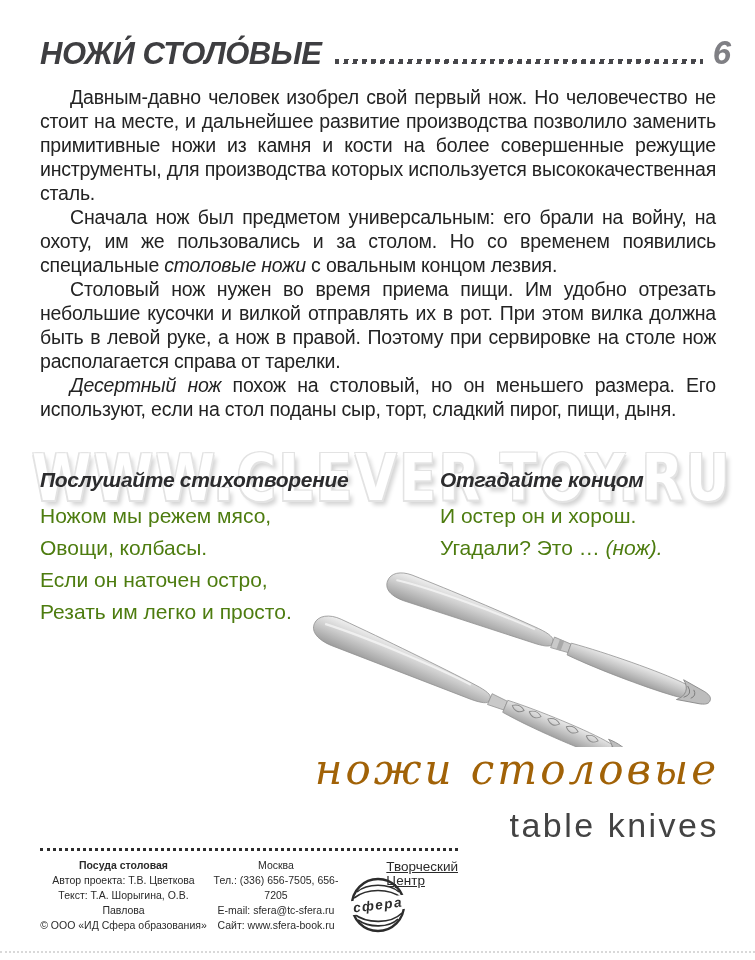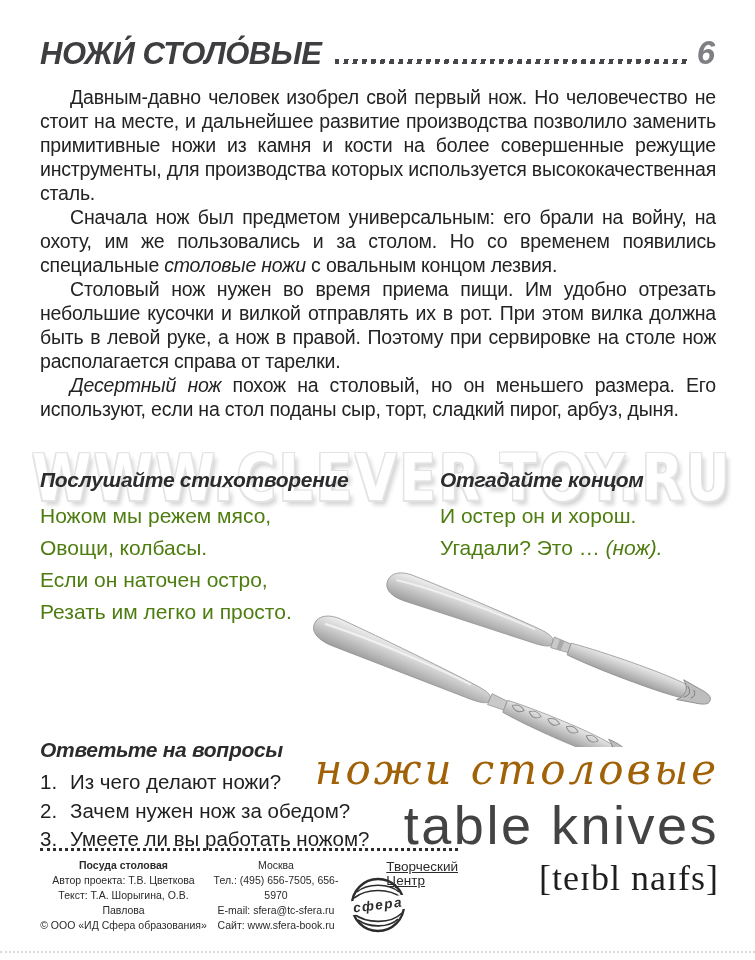--- a/index.html
+++ b/index.html
@@ -1,21 +1,21 @@
 <!DOCTYPE html>
 <html><head>
 <meta charset="utf-8">
 <style>
   * { margin:0; padding:0; box-sizing:border-box; }
   html,body { background:#ffffff; }
   body { width:755px; height:960px; font-family:"Liberation Sans", sans-serif; color:#242424; overflow:hidden; }
   .page { position:relative; width:755px; height:960px; background:#fff; }
 
   
-  .title-row { position:absolute; top:34px; left:40px; right:40px; display:flex; align-items:baseline; z-index:2; }
+  .title-row { position:absolute; top:34px; left:40px; right:24px; display:flex; align-items:baseline; z-index:2; }
   .page-title { font-size:31px; font-weight:bold; font-style:italic; color:#3e3e41; letter-spacing:-0.5px; white-space:nowrap; }
   .leader { flex:1; height:5px; margin:0 10px 3px 14px; background:repeating-linear-gradient(100deg,#47474b 0 4.5px,transparent 4.5px 9px); }
   .page-num { font-size:33px; font-style:italic; color:#7f7f84; font-weight:bold; }
 
   
   .article { position:absolute; top:85px; left:40px; width:676px; font-size:19.5px; line-height:24px; text-align:justify; color:#232323; letter-spacing:-0.2px; z-index:2; }
   .article p { text-indent:30px; }
   .em { font-style:italic; }
 
   
@@ -35,21 +35,21 @@
 
   
   .questions { position:absolute; top:738px; left:40px; width:390px; z-index:2; }
   .questions .col-heading { margin-bottom:6px; }
   .q-row { display:flex; font-size:20.5px; line-height:28.5px; color:#1f1f1f; }
   .q-num { width:30px; flex:none; }
 
   
   .vocab { position:absolute; top:744px; right:36px; text-align:right; z-index:2; }
   .vocab-ru { font-family:"DejaVu Serif", serif; font-style:italic; font-size:42px; color:#a16207; letter-spacing:3px; line-height:52px; }
-  .vocab-en { font-size:54px; color:#434343; letter-spacing:2.5px; line-height:58px; font-weight:normal; }
+  .vocab-en { font-size:34px; color:#434343; letter-spacing:2.5px; line-height:58px; font-weight:normal; }
   .vocab-tr { font-family:"Liberation Serif", serif; font-size:36px; color:#1e1e1e; line-height:48px; letter-spacing:1px; }
 
   
   .footer { position:absolute; top:848px; left:40px; width:418px; z-index:2; }
   .footer-dots { border-top:3px dotted #2e2e2e; margin-bottom:7px; }
   .footer-cols { display:flex; }
   .f-col { font-size:10.5px; line-height:15px; color:#2a2a2a;text-align:center; }
   .f-col1 { width:167px; }
   .f-col2 { width:138px; }
   .f-title { font-weight:bold; }
@@ -69,21 +69,21 @@
   <div class="title-row">
     <span class="page-title">НОЖИ́ СТОЛО́ВЫЕ</span>
     <span class="leader"></span>
     <span class="page-num">6</span>
   </div>
 
   <div class="article">
     <p><span>Давным-давно человек изобрел свой первый нож. Но человечество не стоит на месте, и дальнейшее развитие производства позволило заменить примитивные ножи из камня и кости на более совершенные режущие инструменты, для производства которых используется высококачественная сталь.</span></p>
     <p><span>Сначала нож был предметом универсальным: его брали на войну, на охоту, им же пользовались и за столом. Но со временем появились специальные </span><span class="em">столовые ножи</span><span> с овальным концом лезвия.</span></p>
     <p><span>Столовый нож нужен во время приема пищи. Им удобно отрезать небольшие кусочки и вилкой отправлять их в рот. При этом вилка должна быть в левой руке, а нож в правой. Поэтому при сервировке на столе нож располагается справа от тарелки.</span></p>
-    <p><span class="em">Десертный нож</span><span> похож на столовый, но он меньшего размера. Его используют, если на стол поданы сыр, торт, сладкий пирог, арбуз, дыня.</span></p>
+    <p><span class="em">Десертный нож</span><span> похож на столовый, но он меньшего размера. Его используют, если на стол поданы сыр, торт, сладкий пирог, пищи, дыня.</span></p>
   </div>
 
   <div class="poem">
     <div class="col-heading">Послушайте стихотворение</div>
     <div class="line">Ножом мы режем мясо,</div>
     <div class="line">Овощи, колбасы.</div>
     <div class="line">Если он наточен остро,</div>
     <div class="line">Резать им легко и просто.</div>
   </div>
 
@@ -122,54 +122,38 @@
         <path d="M0,17 C0,8 10,2 23,2.5 C70,4 135,7.5 172,10.5 C185,11.5 191,13.5 191,17 L191,20 C191,23 185,24.8 174,25.5 L24,30.5 C10,30.5 0,26 0,17 Z" fill="url(#bladeG)" stroke="#8f8f8f" stroke-width="0.7"></path>
         <path d="M191,12 L208,13 L208,22.5 L191,23.8 Z" fill="#c9c9c9" stroke="#8f8f8f" stroke-width="0.7"></path>
         <path d="M208,12 C240,9 296,8.5 318,11.5 C331,13.3 337,16 337,19 C337,22.6 330,25.5 317,26.8 C294,29 240,28.6 208,25 Z" fill="url(#handleG)" stroke="#8f8f8f" stroke-width="0.7"></path>
         <path d="M316,8.5 C326,8 336,10.5 341,14 C346,17.5 346,22 341,25 C335,28.5 325,30 316,29 C326,24 326,13.5 316,8.5 Z" fill="#bdbdbd" stroke="#868686" stroke-width="0.8"></path>
         <path d="M214,15 q7,-5 13,0 q-6,7 -13,0 M232,14 q7,-5 13,0 q-6,7 -13,0 M252,13.5 q7,-5 13,0 q-6,7 -13,0 M272,13.5 q7,-5 13,0 q-6,7 -13,0 M294,14 q7,-5 13,0 q-6,7 -13,0 M322,13 q6,5 0,11" fill="none" stroke="#8a8a8a" stroke-width="0.9"></path>
         <path d="M10,13 C55,9 130,9 168,12" fill="none" stroke="#f5f5f5" stroke-width="2.2" opacity="0.8"></path>
       </g>
     </svg>
   </div>
 
-  <div class="questions">
-    <div class="col-heading">Ответьте на вопросы</div>
-    <div class="q-row">
-      <span class="q-num">1.</span>
-      <span>Из чего делают ножи?</span>
-    </div>
-    <div class="q-row">
-      <span class="q-num">2.</span>
-      <span>Зачем нужен нож за обедом?</span>
-    </div>
-    <div class="q-row">
-      <span class="q-num">3.</span>
-      <span>Умеете ли вы работать ножом?</span>
-    </div>
-  </div>
 
   <div class="vocab">
     <div class="vocab-ru">ножи столовые</div>
     <div class="vocab-en">table knives</div>
-    <div class="vocab-tr">[teɪbl naɪfs]</div>
   </div>
 
   <div class="footer">
     <div class="footer-dots"></div>
     <div class="footer-cols">
       <div class="f-col f-col1">
         <div class="f-title">Посуда столовая</div>
         <div>Автор проекта: Т.В. Цветкова</div>
         <div>Текст: Т.А. Шорыгина, О.В. Павлова</div>
         <div>© ООО «ИД Сфера образования»</div>
       </div>
       <div class="f-col f-col2">
         <div>Москва</div>
-        <div>Тел.: (495) 656-7505, 656-5970</div>
+        <div>Тел.: (336) 656-7505, 656-7205</div>
         <div>E-mail: sfera@tc-sfera.ru</div>
         <div>Сайт: www.sfera-book.ru</div>
       </div>
       <div class="f-logo">
         <div class="f-logo-text">
           <div>Творческий</div>
           <div>Центр</div>
         </div>
         <svg class="f-logo-svg" width="66" height="60" viewBox="0 0 66 60">
           <circle cx="31" cy="31" r="26" fill="none" stroke="#2c2c2c" stroke-width="2.4"></circle>

